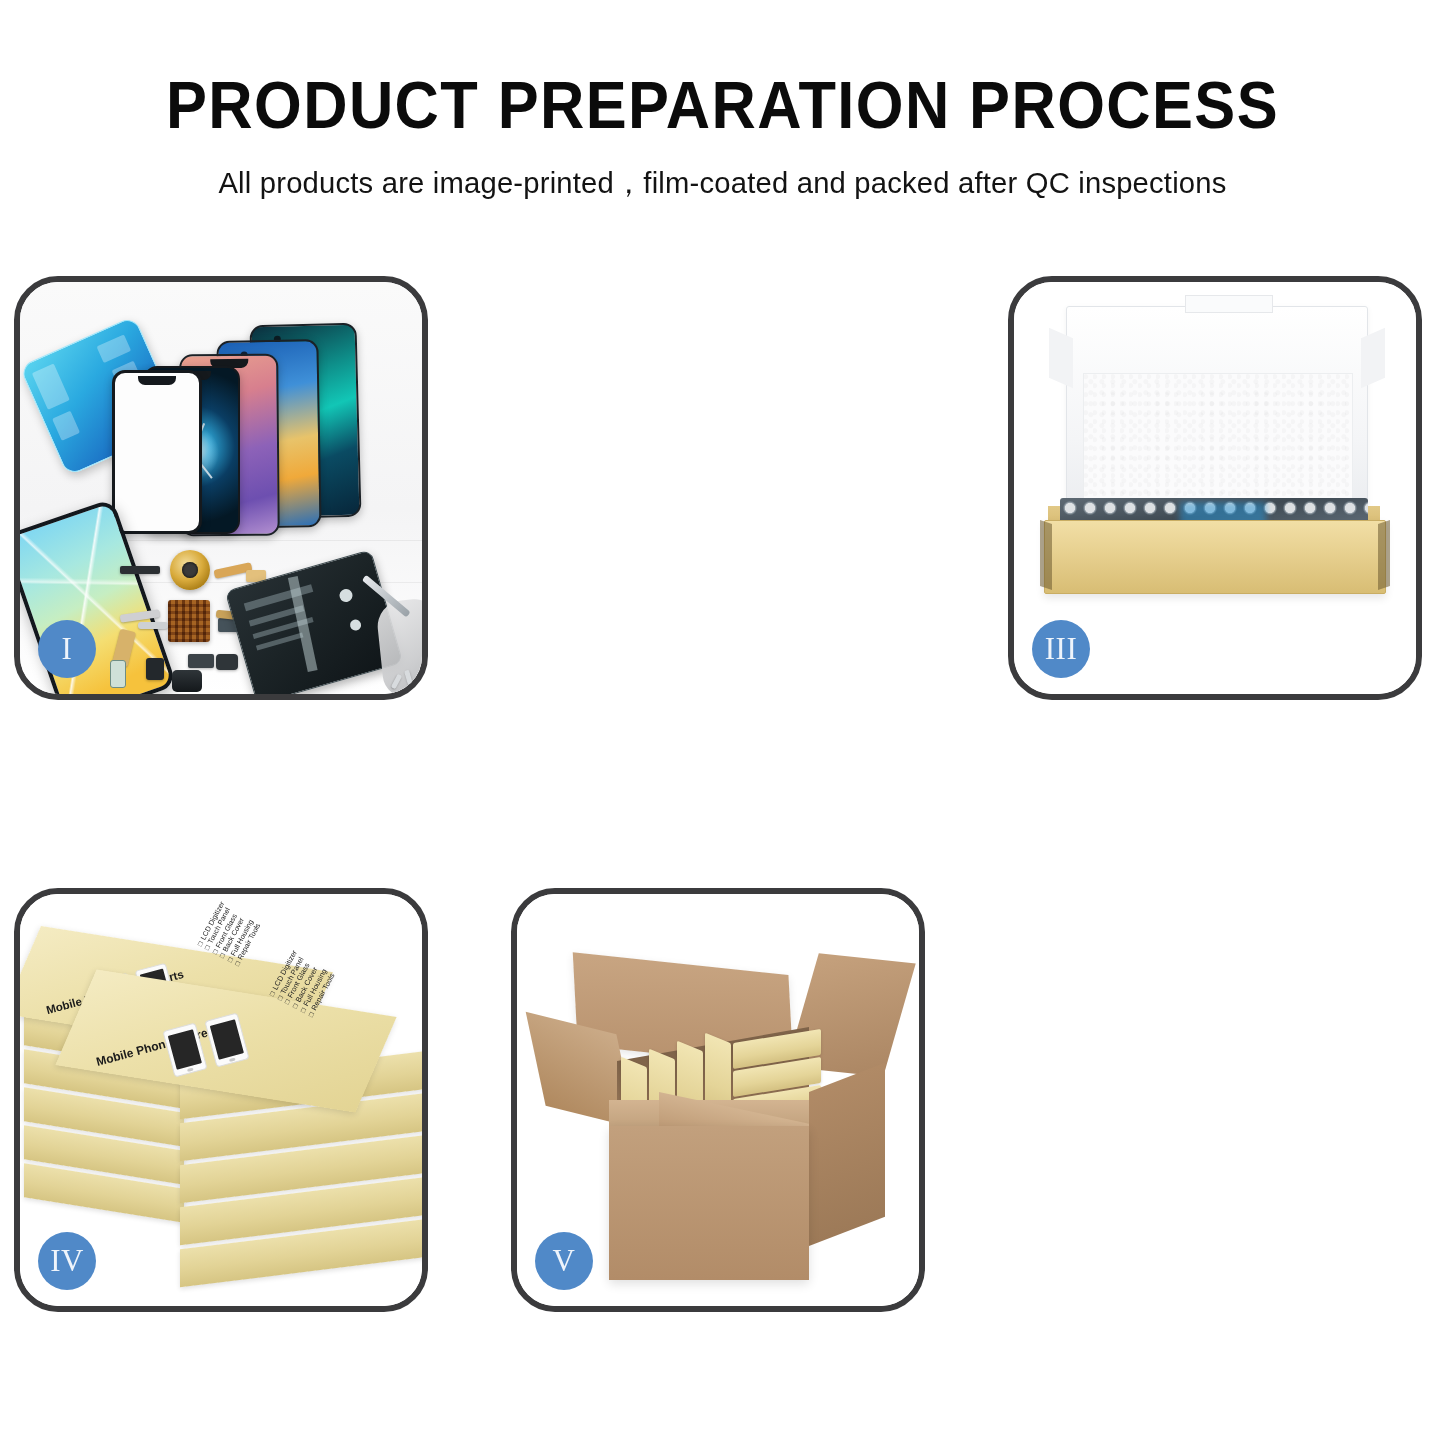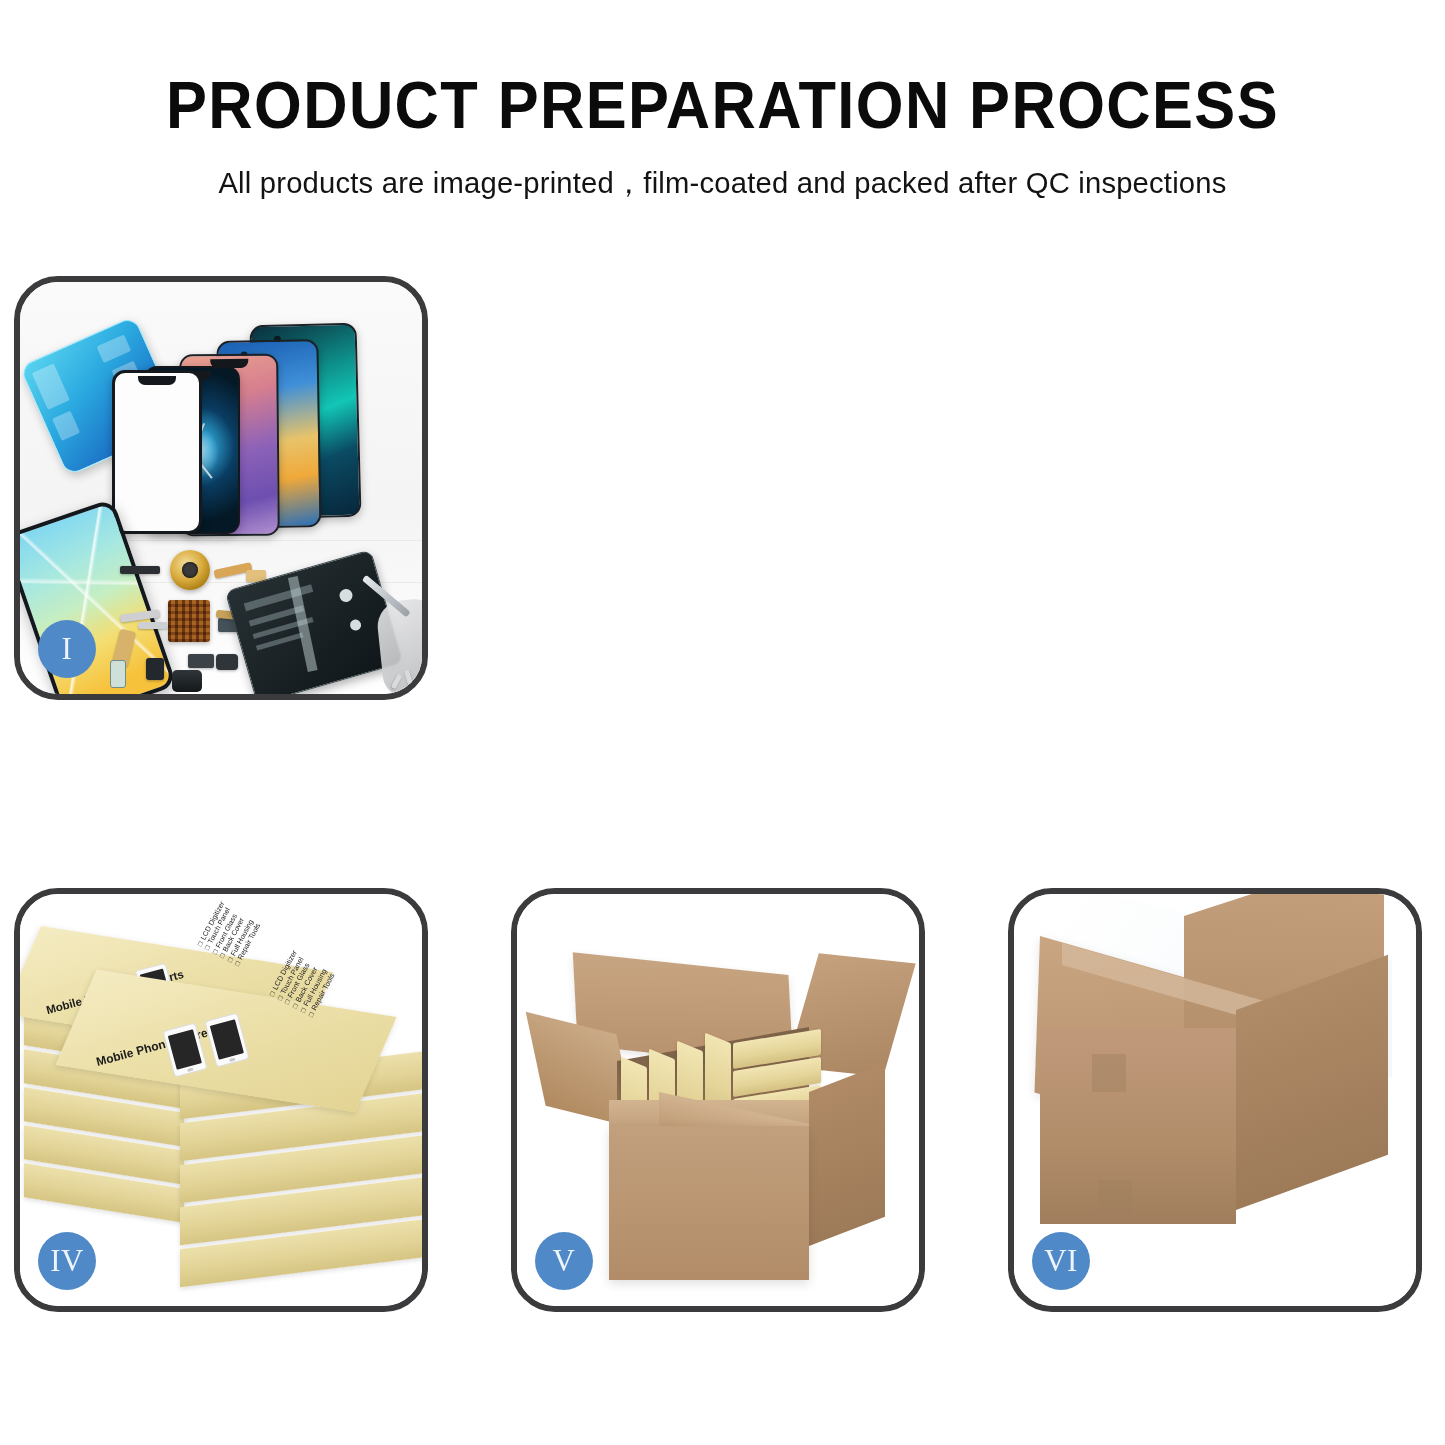--- a/index.html
+++ b/index.html
@@ -337,20 +337,42 @@
         <div class="screws">
             <i></i>
             <i></i>
             <i></i>
           </div>
       </div>
       <div class="badge">I</div>
     </div>
 
 
+    <div class="panel p3">
+      <div class="stage">
+        <div class="lid3">
+          <span class="lidtab"></span>
+          <span class="lidwingL"></span>
+          <span class="lidwingR"></span>
+          <span class="foam"></span>
+        </div>
+        <div class="trayinner"></div>
+        <div class="traycontent">
+          <span class="bubbles"></span>
+          <span class="tintblue"></span>
+          <span class="tag"></span>
+        </div>
+        <div class="traywall">
+          
+        </div>
+        <div class="trayedgeL"></div>
+        <div class="trayedgeR"></div>
+      </div>
+      <div class="badge">III</div>
+    </div>
 
     <div class="panel p4">
       <div class="stage">
         <div class="stackwrap">
 
           <div class="yface" style="left:4px;top:130px;width:160px;height:34px;transform:skewY(9deg);"></div>
           <div class="yface" style="left:4px;top:168px;width:160px;height:34px;transform:skewY(9deg);"></div>
           <div class="yface" style="left:4px;top:206px;width:160px;height:34px;transform:skewY(9deg);"></div>
           <div class="yface" style="left:4px;top:244px;width:160px;height:34px;transform:skewY(9deg);"></div>
           <div class="yface" style="left:4px;top:282px;width:160px;height:34px;transform:skewY(9deg);"></div>
@@ -421,28 +443,15 @@
         <div class="ybar" style="left:216px;top:226px;width:88px;height:22px;transform:skewY(-9deg);"></div>
 
         <div class="cartonRim"></div>
         <div class="flapFront"></div>
         <div class="cartonSide"></div>
         <div class="cartonFront"></div>
       </div>
       <div class="badge">V</div>
     </div>
 
-    <div class="panel p6">
-      <div class="stage">
-        <div class="shinySheet"></div>
-        <div class="sealTop"></div>
-        <div class="sealTop2"></div>
-        <div class="tapeStrip" style="left:48px;top:92px;width:300px;height:22px;transform:skewY(16deg);"></div>
-        <div class="sealFrontR"></div>
-        <div class="sealFrontL"></div>
-        <div class="tapeTab" style="left:78px;top:160px;width:34px;height:38px;"></div>
-        <div class="tapeTab" style="left:84px;top:286px;width:34px;height:34px;"></div>
-      </div>
-      <div class="badge">VI</div>
-    </div>
 
   </div>
 </div>
 
 </body></html>

